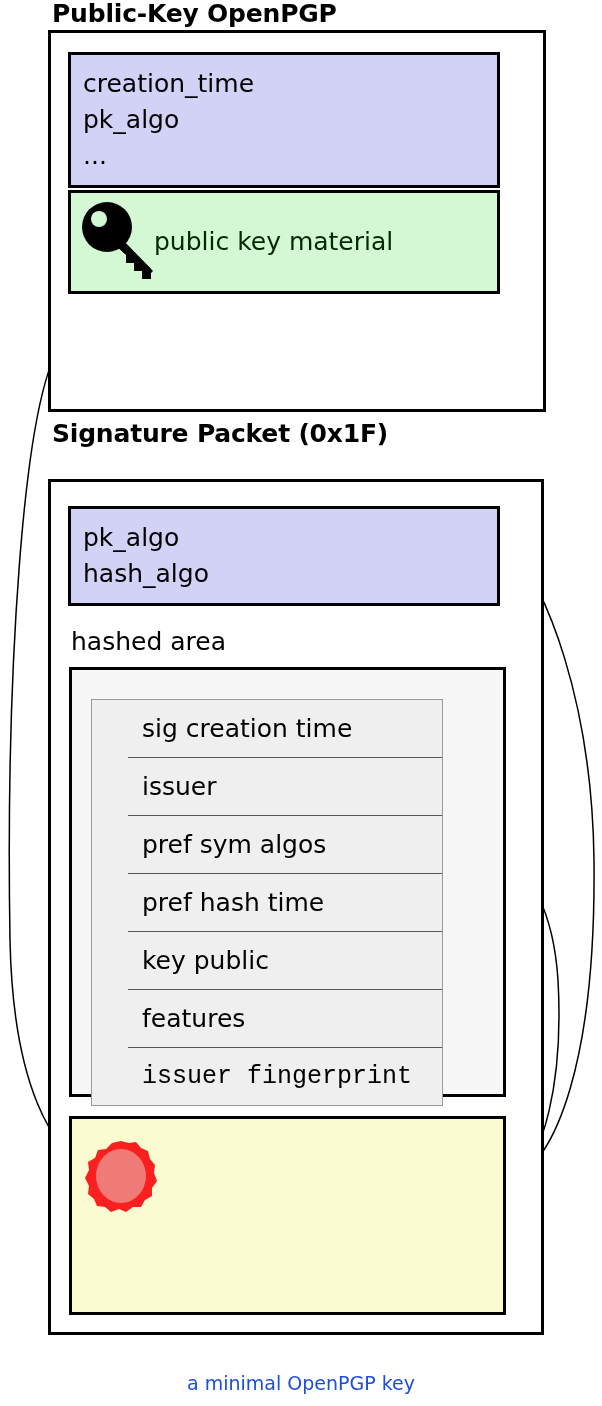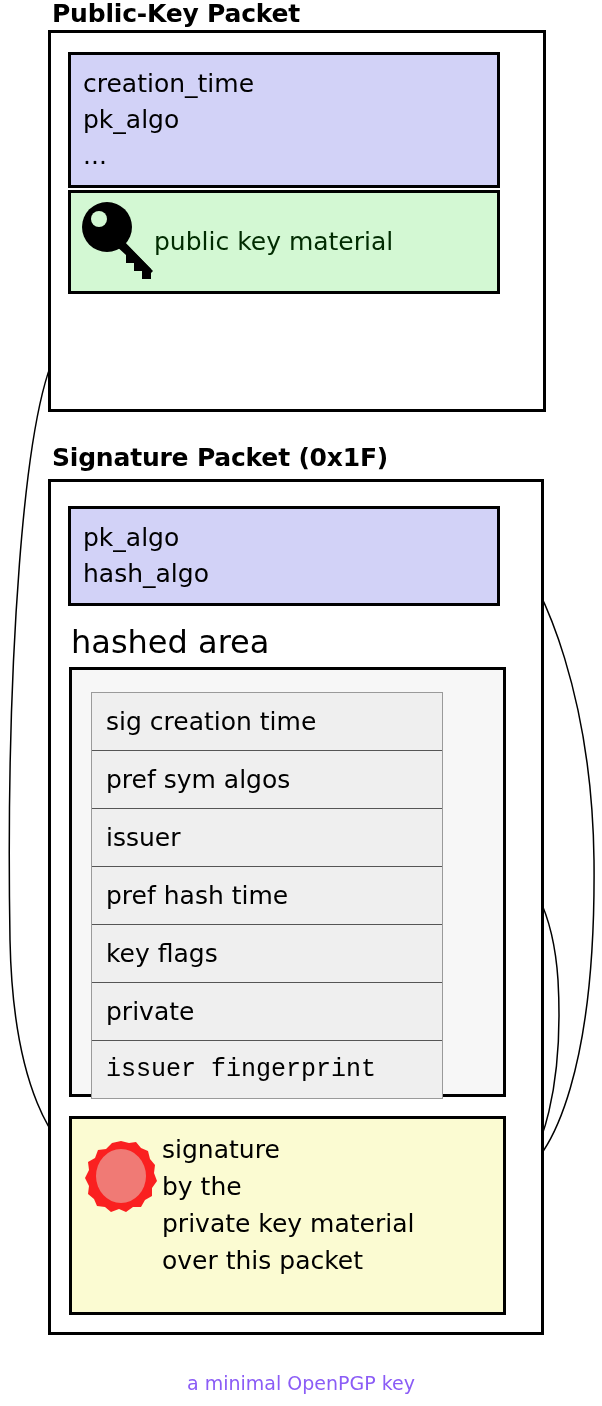--- a/index.html
+++ b/index.html
@@ -52,21 +52,21 @@
 
   .field-lines {
     position: absolute;
     left: 12px;
     top: 11px;
     white-space: pre;
   }
 
   
   .hashed-label {
-    font-size: 32px;
+    font-size: 25px;
     line-height: 28px;
     white-space: nowrap;
   }
   .hashed-box {
     border: 3px solid #000000;
     background: #f7f7f7;
   }
   .subpacket-list {
     position: absolute;
     border: 1px solid #9a9a9a;
@@ -111,21 +111,21 @@
 
   
   .icon { position: absolute; }
 
   
   .caption {
     position: absolute;
     width: 602px;
     text-align: center;
     font-size: 19px;
-    color: #8b5cf6;
+    color: #1d4ed8;
     white-space: nowrap;
   }
 
   
   #connectors {
     position: absolute;
     left: 0; top: 0;
     width: 602px; height: 1406px;
     pointer-events: none;
   }
@@ -142,21 +142,21 @@
       </marker>
     </defs>
 
     <path d="M 67,337 C 20,380 6,700 10,940 C 13,1090 55,1150 84,1164" fill="none" stroke="#000000" stroke-width="1.5" marker-end="url(#arrow)"></path>
 
     <path d="M 500,1186 C 560,1170 596,1050 594,860 C 592,700 545,585 511,548" fill="none" stroke="#000000" stroke-width="1.5" marker-end="url(#arrow)"></path>
 
     <path d="M 500,1187 C 548,1172 563,1070 558,980 C 553,905 527,872 508,861" fill="none" stroke="#000000" stroke-width="1.5" marker-end="url(#arrow)"></path>
   </svg>
 
-  <div class="abs packet-title" style="left:52px; top:0px;">Public-Key Packet</div>
+  <div class="abs packet-title" style="left:52px; top:0px;">Public-Key OpenPGP</div>
 
   <div class="abs packet-frame" style="left:48px; top:30px; width:498px; height:382px;">
 
     <div class="abs field-box lavender" style="left:17px; top:19px; width:432px; height:136px;">
       <div class="field-lines">creation_time
 pk_algo
 ...</div>
     </div>
 
     <div class="abs field-box green" style="left:17px; top:157px; width:432px; height:104px;">
@@ -167,56 +167,52 @@
           <path d="M44,40 L72,68 L72,78 L63,78 L63,70 L55,70 L55,62 L47,62 L47,54 L36,44 Z"></path>
           <path d="M41,36 L74,70 L70,74 L37,41 Z"></path>
         </g>
         <circle cx="20" cy="18" r="8" fill="#d3f8d3"></circle>
       </svg>
 
       <div class="green-text">public key material</div>
     </div>
   </div>
 
-  <div class="abs packet-title" style="left:52px; top:444px;">Signature Packet (0x1F)</div>
+  <div class="abs packet-title" style="left:52px; top:420px;">Signature Packet (0x1F)</div>
 
   <div class="abs packet-frame" style="left:48px; top:479px; width:496px; height:856px;">
 
     <div class="abs field-box lavender" style="left:17px; top:24px; width:432px; height:100px;">
       <div class="field-lines">pk_algo
 hash_algo</div>
     </div>
 
     <div class="abs hashed-label" style="left:20px; top:146px;">hashed area</div>
 
     <div class="abs hashed-box" style="left:18px; top:185px; width:437px; height:430px;">
 
-      <div class="subpacket-list" style="left:19px; top:22px; width:352px; height:407px;">
+      <div class="subpacket-list" style="left:19px; top:29px; width:352px; height:407px;padding-left:36px;">
         <div class="subpacket-row">sig creation time</div>
+        <div class="subpacket-row">issuer</div>
         <div class="subpacket-row">pref sym algos</div>
-        <div class="subpacket-row">issuer</div>
         <div class="subpacket-row">pref hash time</div>
-        <div class="subpacket-row">key flags</div>
-        <div class="subpacket-row">private</div>
+        <div class="subpacket-row">key public</div>
+        <div class="subpacket-row">features</div>
         <div class="subpacket-row">issuer fingerprint</div>
       </div>
     </div>
 
     <div class="abs field-box yellow" style="left:18px; top:634px; width:437px; height:199px;">
 
       <svg class="icon" style="left:12px; top:20px;" width="74" height="76" viewBox="0 0 74 76" xmlns="http://www.w3.org/2000/svg">
         <path d="M37,2 L45,4 L52,3 L57,9 L64,12 L66,20 L71,26 L70,34 L73,42
                  L68,49 L68,57 L61,61 L57,68 L49,68 L42,73 L35,70 L27,73
                  L21,68 L13,67 L10,60 L4,55 L5,47 L1,39 L5,31 L4,23 L11,19
                  L14,11 L22,10 L28,4 Z" fill="#fa2020"></path>
           <ellipse cx="37" cy="37" rx="25" ry="27" fill="#f07a75"></ellipse>
       </svg>
 
-      <div class="sig-text">signature
-by the
-private key material
-over this packet</div>
     </div>
   </div>
 
   <div class="caption" style="left:0px; top:1372px;">a minimal OpenPGP key</div>
 
 </div>
 
 </body></html>

